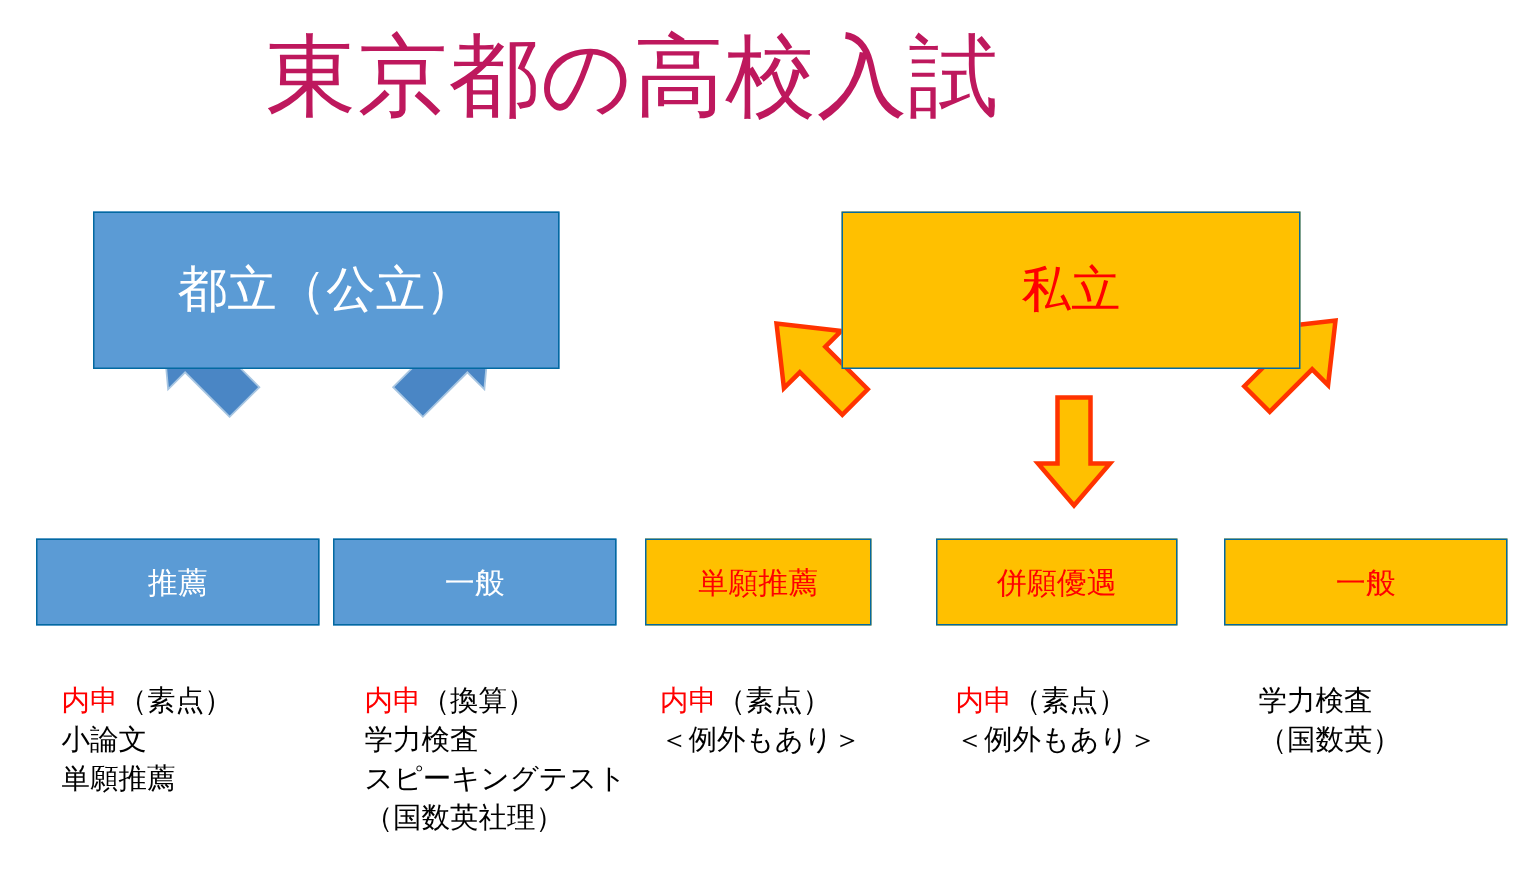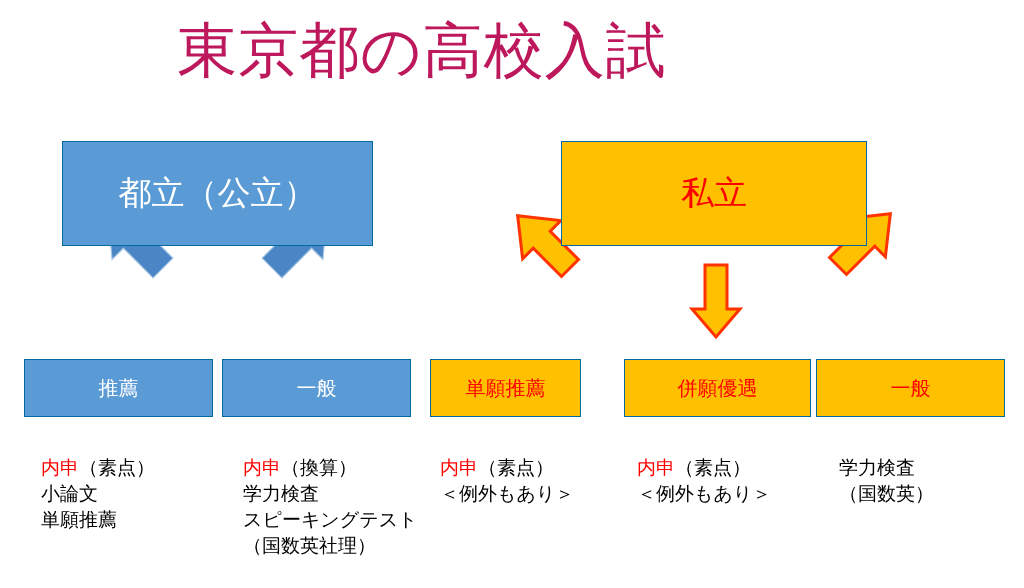--- a/index.html
+++ b/index.html
@@ -65,21 +65,21 @@
   }
 
   .box-row2 {
     top: 359px;
     height: 58px;
     font-size: 20px;
   }
   .b-suisen   { left: 24px;  width: 189px; }
   .b-ippan1   { left: 222px; width: 189px; }
   .b-tangan   { left: 430px; width: 151px; }
-  .b-heigan   { left: 624px; width: 187px; }
+  .b-heigan   { left: 624px; width: 161px; }
   .b-ippan2   { left: 816px; width: 189px; }
 
   
   .arrow-layer {
     position: absolute;
     left: 0;
     top: 0;
     width: 1024px;
     height: 588px;
     pointer-events: none;

